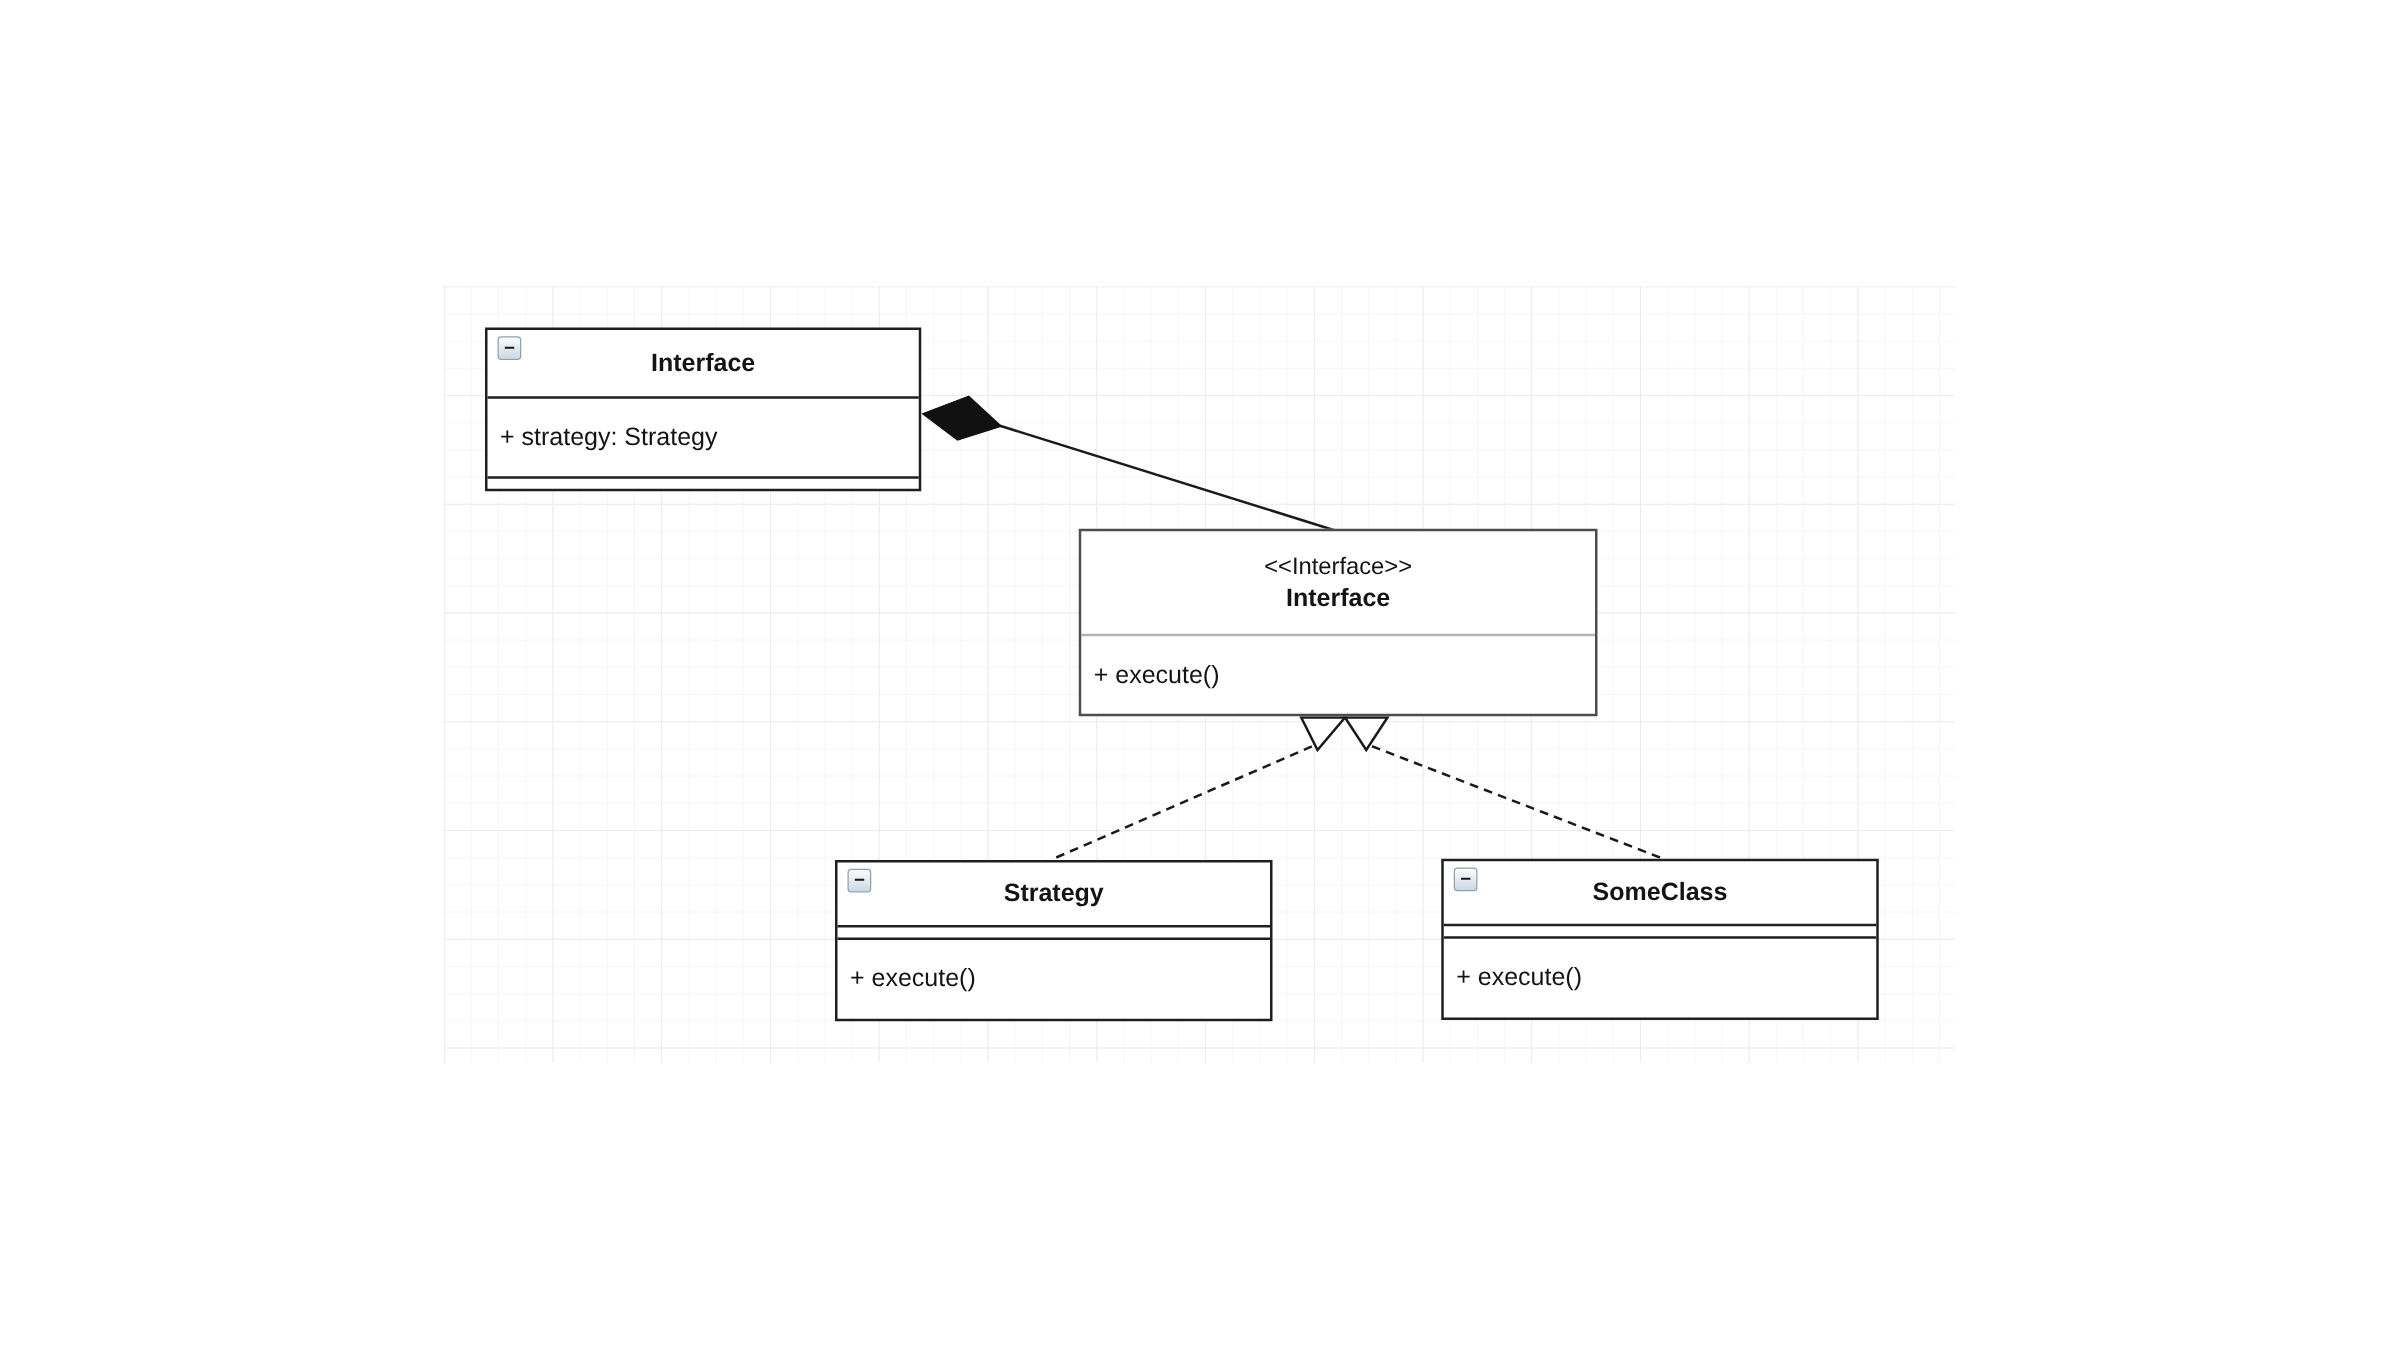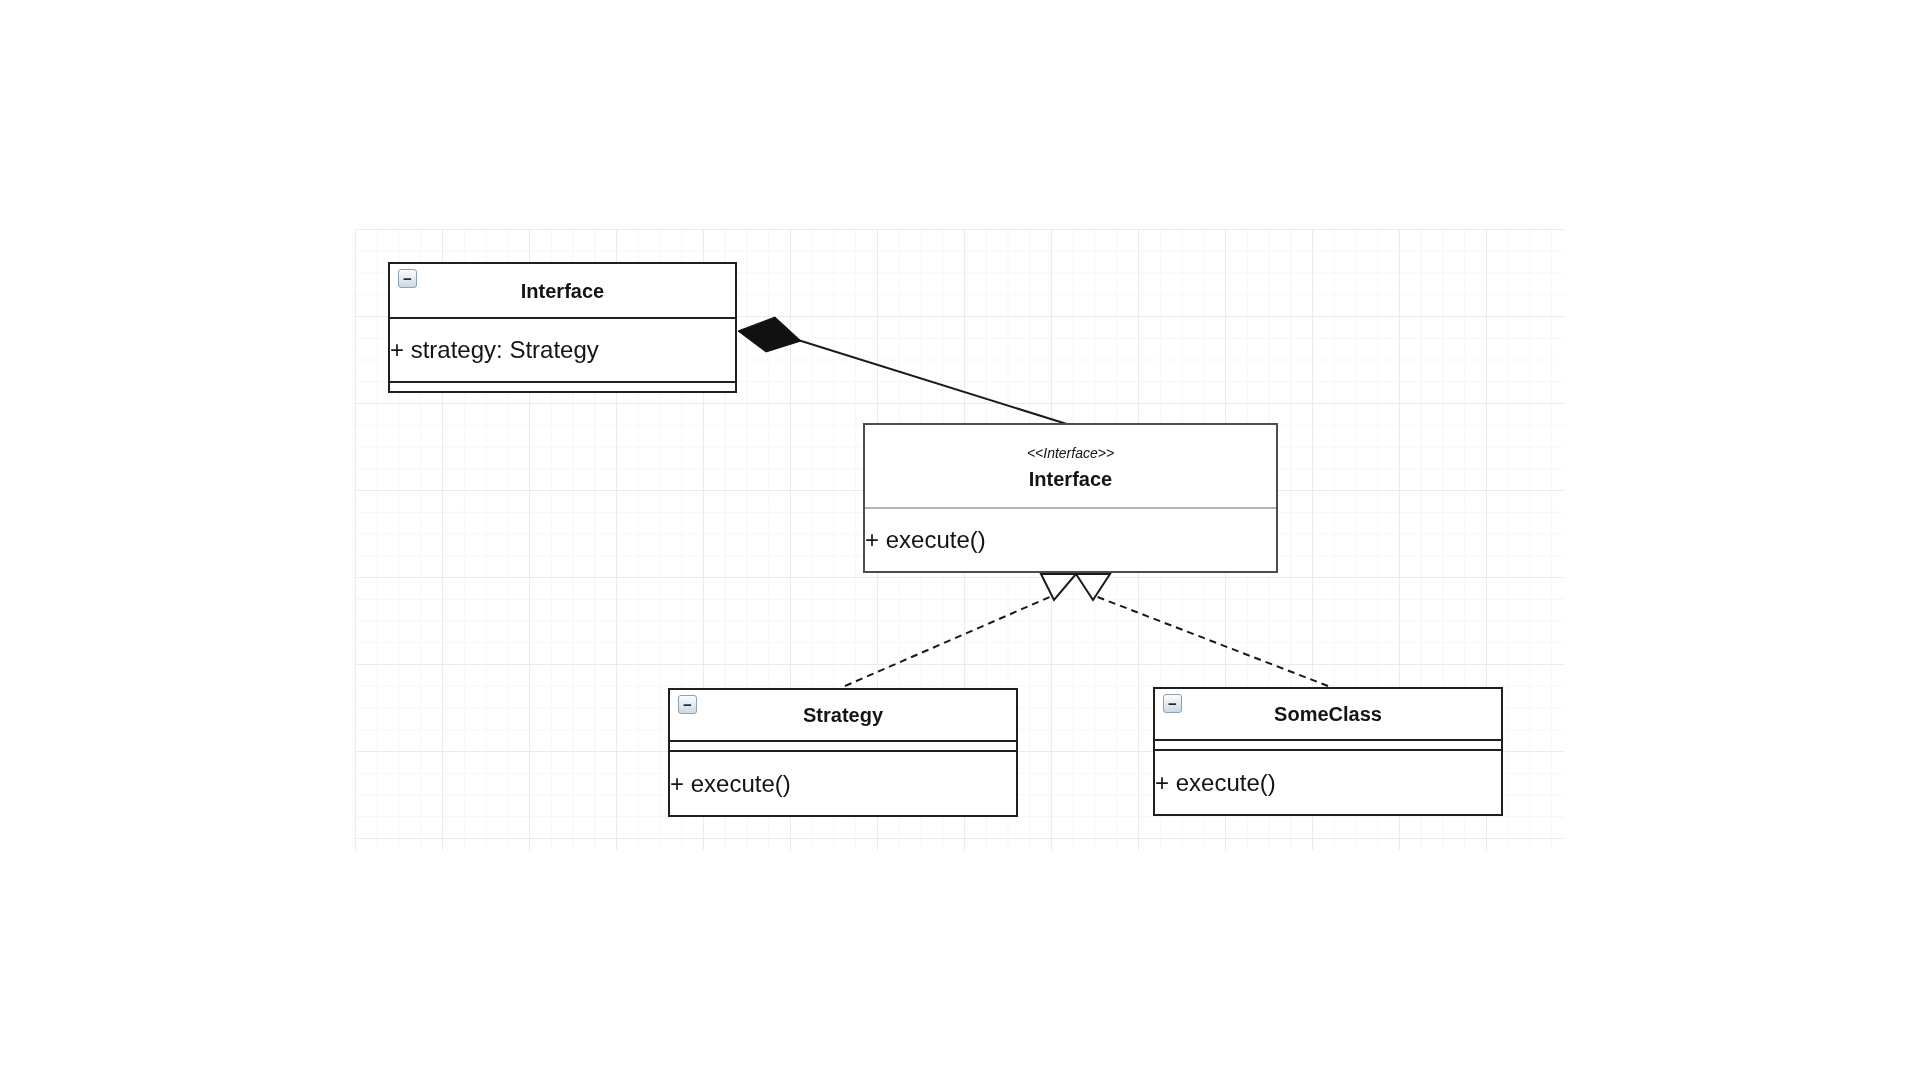--- a/index.html
+++ b/index.html
@@ -63,31 +63,30 @@
   }
   .iface .compartment-title {
     border-bottom: 2px solid #b3b3b3;
   }
   .class-name {
     font-size: 20px;
     font-weight: bold;
     line-height: 26px;
   }
   .stereotype {
-    font-size: 14px;
-    font-style: italic;
+    font-size: 19px;
     line-height: 25px;
     text-align: center;
   }
   .compartment-body {
     box-sizing: border-box;
     display: flex;
     align-items: center;
-    padding-left: 0;
-    font-size: 24px;
+    padding-left: 10px;
+    font-size: 20px;
   }
   .compartment-empty {
     box-sizing: border-box;
     border-top: 2px solid #1f1f1f;
   }
   .collapse-btn {
     position: absolute;
     left: 8px;
     top: 5px;
     width: 19px;

